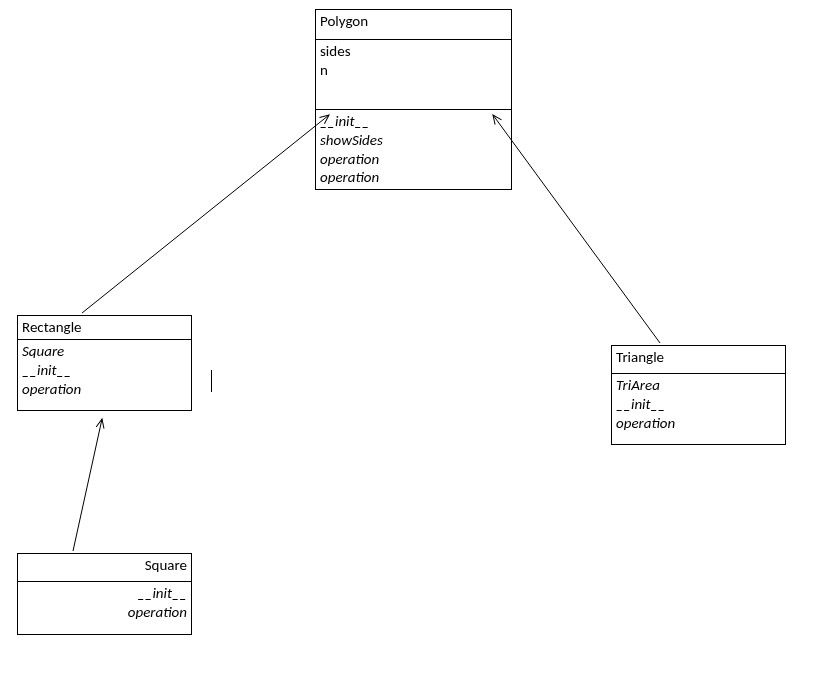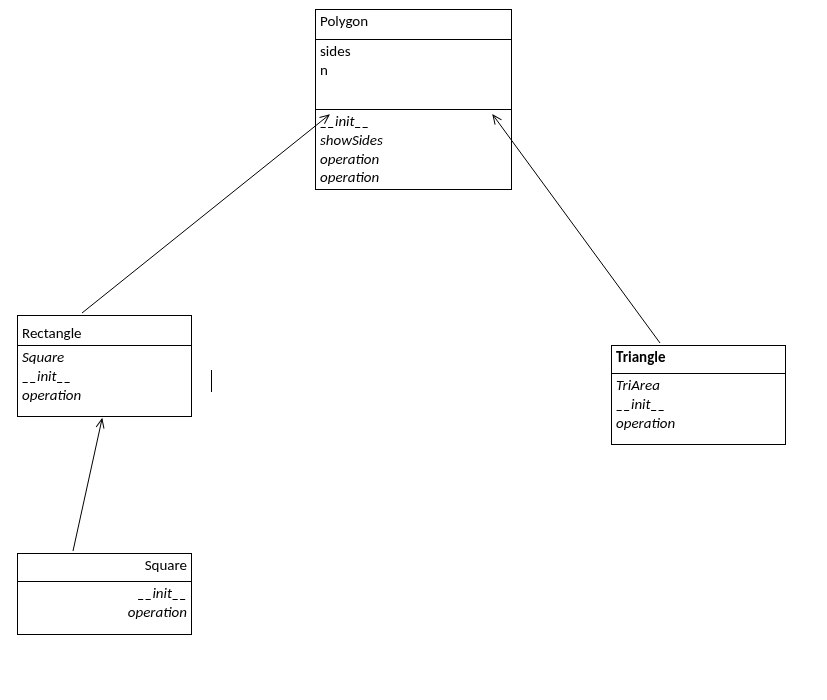--- a/index.html
+++ b/index.html
@@ -57,32 +57,32 @@
   </div>
   <div class="compartment">
     <div>__init__</div>
     <div>showSides</div>
     <div>operation</div>
     <div>operation</div>
   </div>
 </div>
 
 <div class="class-box" style="left:17px; top:315px; width:175px;">
-  <div class="compartment" style="height:24px;margin-top:6px;">Rectangle</div>
+  <div class="compartment" style="height:24px;">Rectangle</div>
   <div class="compartment" style="padding-bottom:12px;">
     <div>Square</div>
     <div>__init__</div>
     <div>operation</div>
   </div>
 </div>
 
 <div class="cursor-mark" style="left:211px; top:370px;"></div>
 
 <div class="class-box" style="left:611px; top:345px; width:175px;">
-  <div class="compartment" style="height:28px;font-weight:bold;">Triangle</div>
+  <div class="compartment" style="height:28px;">Triangle</div>
   <div class="compartment" style="padding-bottom:12px;">
     <div>TriArea</div>
     <div>__init__</div>
     <div>operation</div>
   </div>
 </div>
 
 <div class="class-box" style="left:17px; top:553px; width:175px;text-align:right;">
   <div class="compartment" style="height:28px;">Square</div>
   <div class="compartment" style="padding-bottom:12px;">

